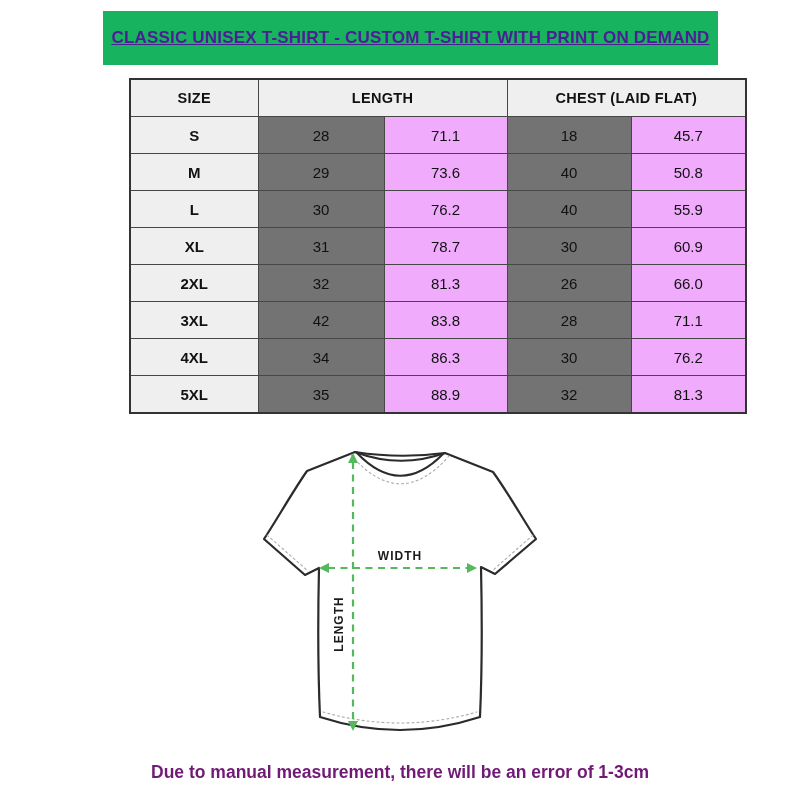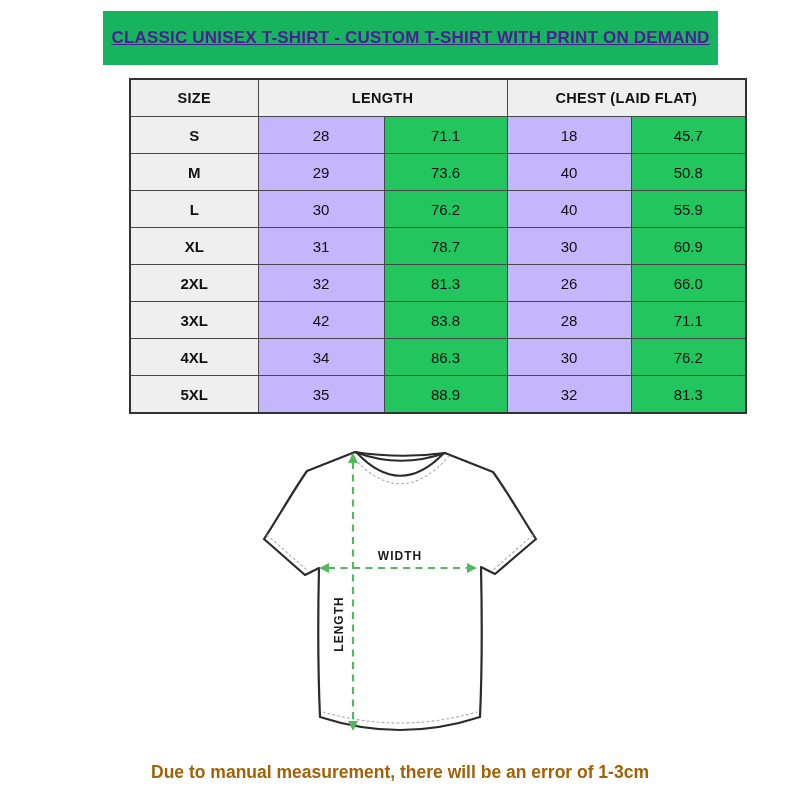--- a/index.html
+++ b/index.html
@@ -28,22 +28,22 @@
   }
   table.size-chart th, table.size-chart td{
     border:1.5px solid #474747;
     height:36px;padding:0;margin:0;
     text-align:center;vertical-align:middle;
     color:#111111;font-size:15px;
   }
   table.size-chart th{
     background:#efefef;font-weight:bold;font-size:14.5px;letter-spacing:.3px;
   }
-  td.c-gray{background:#22c55e;}
-  td.c-white{background:#c4b5fd;}
+  td.c-gray{background:#f0abfc;}
+  td.c-white{background:#737373;}
   td.c-size{background:#efefef;font-weight:bold;}
   
   .diagram{
     position:absolute;left:240px;top:440px;width:320px;height:310px;
   }
   .shirt-line{fill:#ffffff;stroke:#2b2b2b;stroke-width:2.2;stroke-linejoin:round;}
   .shirt-detail{fill:none;stroke:#2b2b2b;stroke-width:2;stroke-linecap:round;}
   .stitch{fill:none;stroke:#aaaaaa;stroke-width:1.1;stroke-dasharray:2 3;stroke-linecap:round;}
   .measure-line{fill:none;stroke-width:2.2;stroke-dasharray:7 5.5;}
   .diagram-label{font-family:"Liberation Sans",sans-serif;font-weight:bold;font-size:12px;fill:#1b1b1b;letter-spacing:1px;}
@@ -160,15 +160,15 @@
       <path d="M113,13 L108,23 L118,23 Z"></path>
       <path d="M113,291 L108,281 L118,281 Z"></path>
       <path d="M79,128 L89,123 L89,133 Z"></path>
       <path d="M237,128 L227,123 L227,133 Z"></path>
     </g>
 
     <text class="diagram-label" x="160" y="120" text-anchor="middle">WIDTH</text>
     <text class="diagram-label" x="99" y="188" text-anchor="middle" transform="rotate(-90 99 184)">LENGTH</text>
   </svg>
 
-  <div class="footnote" style="color: #a16207;">Due to manual measurement, there will be an error of 1-3cm</div>
+  <div class="footnote" style="color: #701a75;">Due to manual measurement, there will be an error of 1-3cm</div>
 
 </div>
 
 </body></html>

